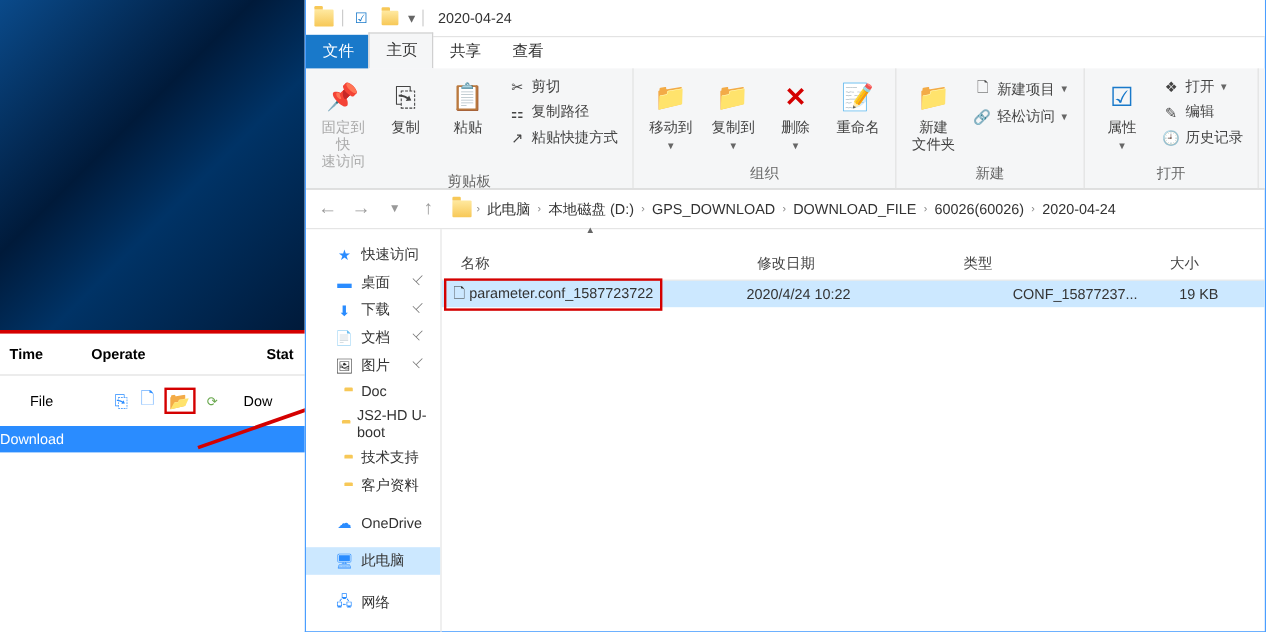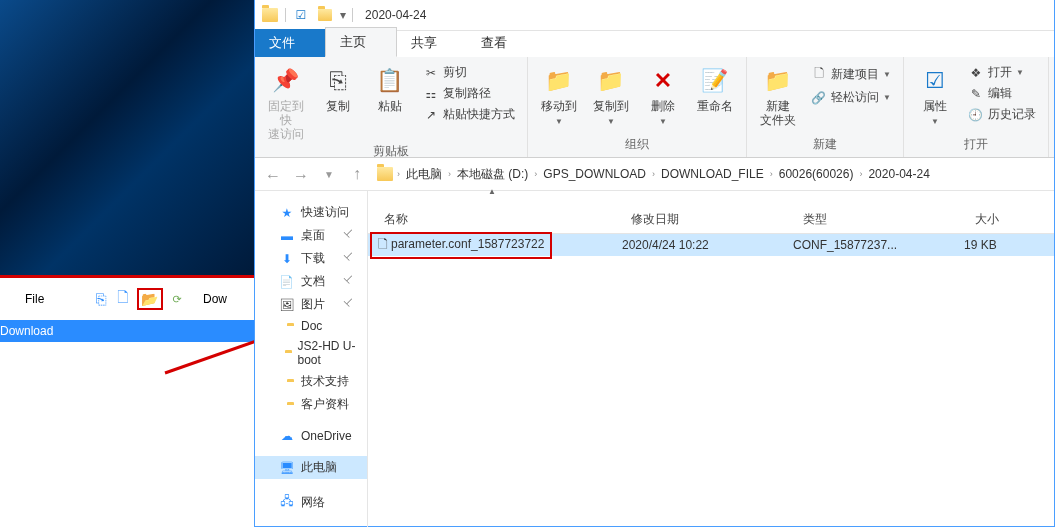--- a/index.html
+++ b/index.html
@@ -8,21 +8,21 @@
   .window { position:absolute; left:254px; top:0; right:0; bottom:0; background:#fff; border:1px solid #4a9eff; border-top:none; }
 
   .titlebar { height:30px; background:#fff; display:flex; align-items:center; padding-left:6px; gap:6px; border-bottom:1px solid #e3e3e3; }
   .titlebar .icon-box { width:18px; height:18px; display:flex; align-items:center; justify-content:center; }
   .titlebar .divider { width:1px; height:14px; background:#ccc; }
   .folder-icon { width:16px; height:14px; background:linear-gradient(#ffe9a0,#f7c857); border-radius:1px; position:relative; }
   .folder-icon::before { content:""; position:absolute; left:0; top:-3px; width:7px; height:3px; background:#f7c857; border-radius:1px 1px 0 0; }
   .title-text { margin-left:6px; color:#333; }
 
   .ribbon-tabs { height:26px; display:flex; align-items:flex-end; }
-  .ribbon-tab { padding:5px 30px 5px 14px; color:#333; font-size:13px; cursor:pointer;font-family:Liberation Serif, serif; }
+  .ribbon-tab { padding:5px 12px 5px 14px; color:#333; font-size:13px; cursor:pointer;font-family:Liberation Serif, serif; }
   .ribbon-tab.file { background:#1979ca; color:#fff; }
   .ribbon-tab.active { border:1px solid #d0d0d0; border-bottom:1px solid #f5f6f7; background:#f5f6f7; }
 
   .ribbon { height:100px; background:#f5f6f7; border-bottom:1px solid #d0d0d0; display:flex; }
   .ribbon-group { border-right:1px solid #e1e1e1; display:flex; flex-direction:column; justify-content:space-between; padding:4px 8px 2px 8px; }
   .ribbon-group-label { text-align:center; color:#666; font-size:12px; padding:2px 0; }
   .ribbon-buttons { display:flex; gap:6px; align-items:flex-start; flex:1; }
   .rb-large { display:flex; flex-direction:column; align-items:center; width:46px; padding-top:4px; cursor:pointer; color:#444; }
   .rb-large.disabled { color:#aaa; }
   .rb-large .ico { width:32px; height:32px; display:flex; align-items:center; justify-content:center; font-size:22px; }
@@ -53,22 +53,22 @@
   .fh-name { width:230px; padding-left:16px; }
   .fh-date { width:155px; }
   .fh-type { width:155px; }
   .fh-size { width:70px; text-align:right; }
   .sort-arrow { font-size:8px; color:#666; position:relative; left:120px; top:-8px; }
 
   .file-row { height:22px; display:flex; align-items:center; background:#cce8ff; }
   .file-row .cell { padding:0 8px; color:#333; }
   .file-row .c-name { width:230px; display:flex; align-items:center; gap:6px; }
   .file-row .c-date { width:155px; }
-  .file-row .c-type { width:155px; }
-  .file-row .c-size { width:70px; text-align:left; }
+  .file-row .c-type { width:155px;text-align:right; }
+  .file-row .c-size { width:70px; text-align:center; }
   .file-name-box { border:2px solid #d40000; padding:1px 6px; margin-left:-6px; }
 
   
   .back-app { position:absolute; left:0; top:275px; height:250px; width:254px; background:#fff; border-top:3px solid #d40000; font-size:12px; }
   .back-hdr { display:flex; border-bottom:1px solid #e0e0e0; padding:4px 0; }
   .back-hdr div { padding:6px 8px; font-weight:bold; }
   .back-row { display:flex; align-items:center; }
   .back-row.selected { background:#2a8cff; color:#fff; padding-left:8px;align-items:flex-end; }
   .operate-icons { display:flex; gap:6px; padding:6px 8px; align-items:center; }
   .op-icon-box { border:2px solid #d40000; padding:1px 3px; display:flex; align-items:center; }
@@ -77,20 +77,25 @@
   
   .red-arrow { position:absolute; left:160px; top:288px; width:240px; height:90px; pointer-events:none; }
 
 </style>
 </head>
 <body>
 
 <div class="desktop-bg"></div>
 
 <div class="back-app">
+  <div class="back-hdr">
+    <div style="width:52px">Time</div>
+    <div style="width:130px">Operate</div>
+    <div>Stat</div>
+  </div>
   <div class="back-row" style="padding:4px 0">
     <div style="width:60px; padding-left:25px">File</div>
     <div class="operate-icons">
       <span class="op-icon">⎘</span>
       <span class="op-icon">🗋</span>
       <span class="op-icon-box">
         <span class="op-icon">📂</span>
       </span>
       <span class="op-icon" style="color:#6aa84f;font-size:11px">⟳</span>
     </div>

